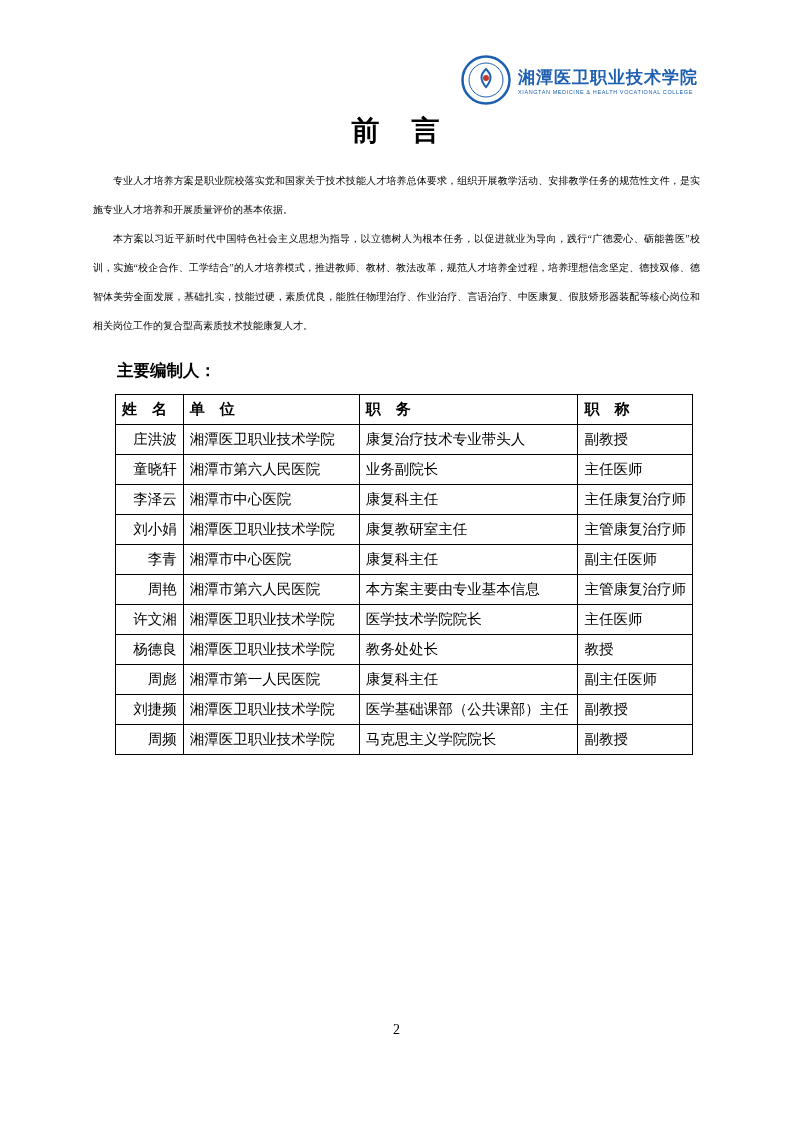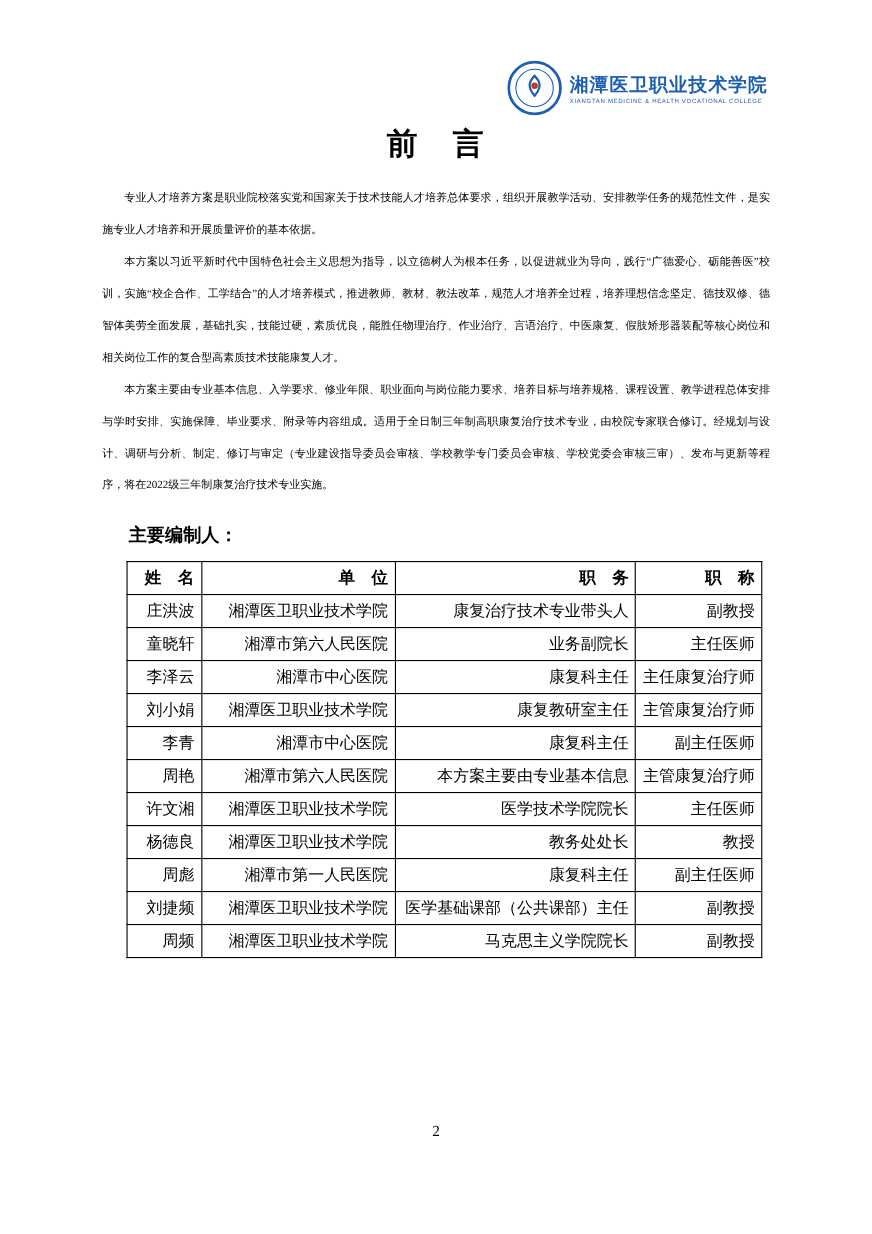--- a/index.html
+++ b/index.html
@@ -73,21 +73,21 @@
   table.compilers {
     border-collapse: collapse;
     width: 578px;
     margin-left: 22px;
     font-size: 14.5px;
   }
   table.compilers th, table.compilers td {
     border: 1px solid #000000;
     padding: 3px 6px;
     height: 23px;
-    text-align: right;
+    text-align: left;
     white-space: nowrap;
   }
   table.compilers th {
     font-weight: bold;
     font-size: 15px;
   }
   table.compilers td.name-cell {
     text-align: right;
     padding-left: 5px;
   }
@@ -120,21 +120,20 @@
       <span class="logo-name">湘潭医卫职业技术学院</span>
       <span class="logo-sub">XIANGTAN MEDICINE &amp; HEALTH VOCATIONAL COLLEGE</span>
     </span>
   </div>
 
   <h1 class="doc-title">前　言</h1>
 
   <div class="body-text">
     <p>专业人才培养方案是职业院校落实党和国家关于技术技能人才培养总体要求，组织开展教学活动、安排教学任务的规范性文件，是实施专业人才培养和开展质量评价的基本依据。</p>
     <p>本方案以习近平新时代中国特色社会主义思想为指导，以立德树人为根本任务，以促进就业为导向，践行“广德爱心、砺能善医”校训，实施“校企合作、工学结合”的人才培养模式，推进教师、教材、教法改革，规范人才培养全过程，培养理想信念坚定、德技双修、德智体美劳全面发展，基础扎实，技能过硬，素质优良，能胜任物理治疗、作业治疗、言语治疗、中医康复、假肢矫形器装配等核心岗位和相关岗位工作的复合型高素质技术技能康复人才。</p>
-    <p>本方案主要由专业基本信息、入学要求、修业年限、职业面向与岗位能力要求、培养目标与培养规格、课程设置、教学进程总体安排与学时安排、实施保障、毕业要求、附录等内容组成。适用于全日制三年制高职康复治疗技术专业，由校院专家联合修订。经规划与设计、调研与分析、制定、修订与审定（专业建设指导委员会审核、学校教学专门委员会审核、学校党委会审核三审）、发布与更新等程序，将在2022级三年制康复治疗技术专业实施。</p>
   </div>
 
   <div class="compilers-heading">主要编制人：</div>
 
   <table class="compilers">
     <colgroup>
       <col style="width:12%">
         <col style="width:31%">
         <col style="width:38%">
         <col style="width:19%">

